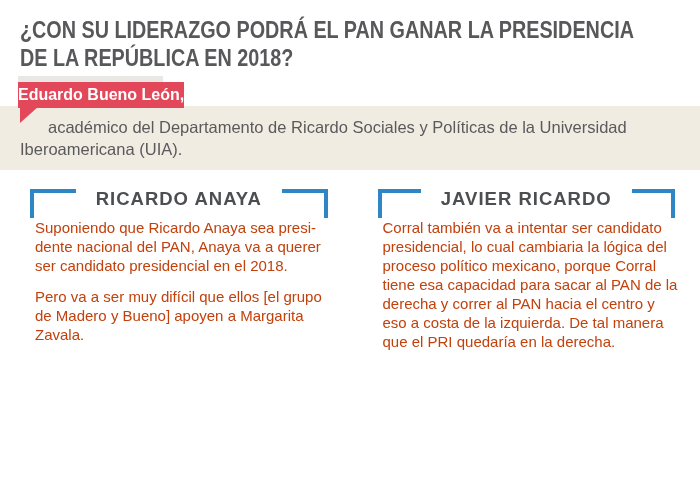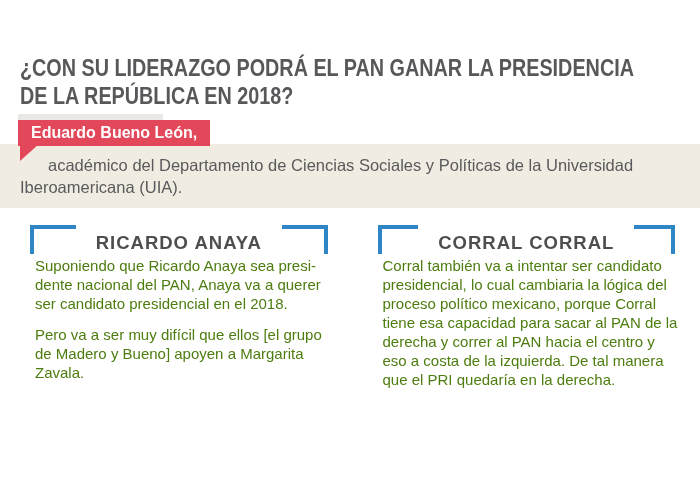--- a/index.html
+++ b/index.html
@@ -6,21 +6,21 @@
   body {
     width: 700px;
     height: 485px;
     overflow: hidden;
     background: #ffffff;
     font-family: "Liberation Sans", sans-serif;
     -webkit-font-smoothing: antialiased;
   }
 
   
-  .top { padding: 30px 20px 0 20px; margin-top: 24px; }
+  .top { padding: 16px 20px 0 20px; }
   .page-title {
     margin: 0;
     font-size: 23px;
     line-height: 28px;
     font-weight: bold;
     color: #58585b;
     white-space: pre;
     transform: scaleX(0.86);
     transform-origin: 0 0;
   }
@@ -33,21 +33,21 @@
   }
   .badge-row { margin-bottom: -2px; position: relative; z-index: 2; }
   .speaker-badge {
     display: inline-block;
     margin-left: 18px;
     background: #e3475a;
     color: #ffffff;
     font-weight: bold;
     font-size: 16px;
     line-height: 26px;
-    padding: 0 13px;
+    padding: 0 0;
   }
   .strip {
     position: relative;
     background: #f1ece2;
     padding: 10px 20px 10px 20px;
   }
   .badge-tail {
     position: absolute;
     left: 20px; top: 0;
     width: 0; height: 0;
@@ -68,21 +68,21 @@
     display: flex;
     gap: 50px;
     padding: 0 25px 0 30px;
     margin-top: 12px;
   }
   .col { flex: 1; min-width: 0; }
   .col-header {
     display: flex;
     gap: 20px;
     height: 34px;
-    align-items: flex-end;
+    align-items: center;
   }
   .corner {
     flex: 1;
     height: 25px;
     margin-top: 9px;
     border-top: 4px solid #2f86c5;
   }
   .corner.cl { border-left: 4px solid #2f86c5; }
   .corner.cr { border-right: 4px solid #2f86c5; }
   .col-heading {
@@ -90,42 +90,42 @@
     font-size: 18.5px;
     font-weight: bold;
     letter-spacing: 1px;
     color: #4d4e50;
     white-space: nowrap;
   }
   .col p {
     margin: 2px 0 10px 5px;
     font-size: 15px;
     line-height: 19px;
-    color: #4d7c0f;
+    color: #c2410c;
     white-space: pre;
   }
   .col p + p { margin-top: 12px; }
 </style>
 </head>
 <body>
 
 <div class="top">
   <h1 class="page-title">¿CON SU LIDERAZGO PODRÁ EL PAN GANAR LA PRESIDENCIA
 DE LA REPÚBLICA EN 2018?</h1>
 </div>
 
 <div class="gray-bar"></div>
 
 <div class="badge-row">
   <span class="speaker-badge">Eduardo Bueno León,</span>
 </div>
 
 <div class="strip">
   <span class="badge-tail"></span>
-  <p class="affiliation">académico del Departamento de Ciencias Sociales y Políticas de la Universidad
+  <p class="affiliation">académico del Departamento de Ricardo Sociales y Políticas de la Universidad
 Iberoamericana (UIA).</p>
 </div>
 
 <div class="cols">
 
   <div class="col">
     <div class="col-header">
       <span class="corner cl"></span>
       <h2 class="col-heading">RICARDO ANAYA</h2>
       <span class="corner cr"></span>
@@ -134,21 +134,21 @@
 dente nacional del PAN, Anaya va a querer
 ser candidato presidencial en el 2018.</p>
     <p>Pero va a ser muy difícil que ellos [el grupo
 de Madero y Bueno] apoyen a Margarita
 Zavala.</p>
   </div>
 
   <div class="col">
     <div class="col-header">
       <span class="corner cl"></span>
-      <h2 class="col-heading">CORRAL CORRAL</h2>
+      <h2 class="col-heading">JAVIER RICARDO</h2>
       <span class="corner cr"></span>
     </div>
     <p>Corral también va a intentar ser candidato
 presidencial, lo cual cambiaria la lógica del
 proceso político mexicano, porque Corral
 tiene esa capacidad para sacar al PAN de la
 derecha y correr al PAN hacia el centro y
 eso a costa de la izquierda. De tal manera
 que el PRI quedaría en la derecha.</p>
   </div>

